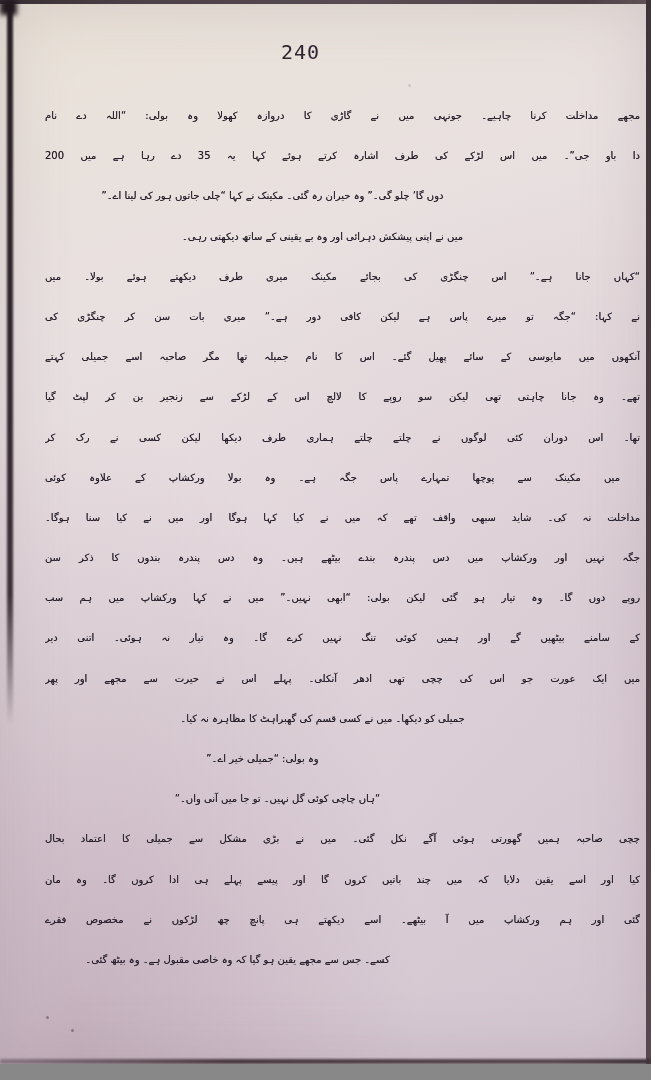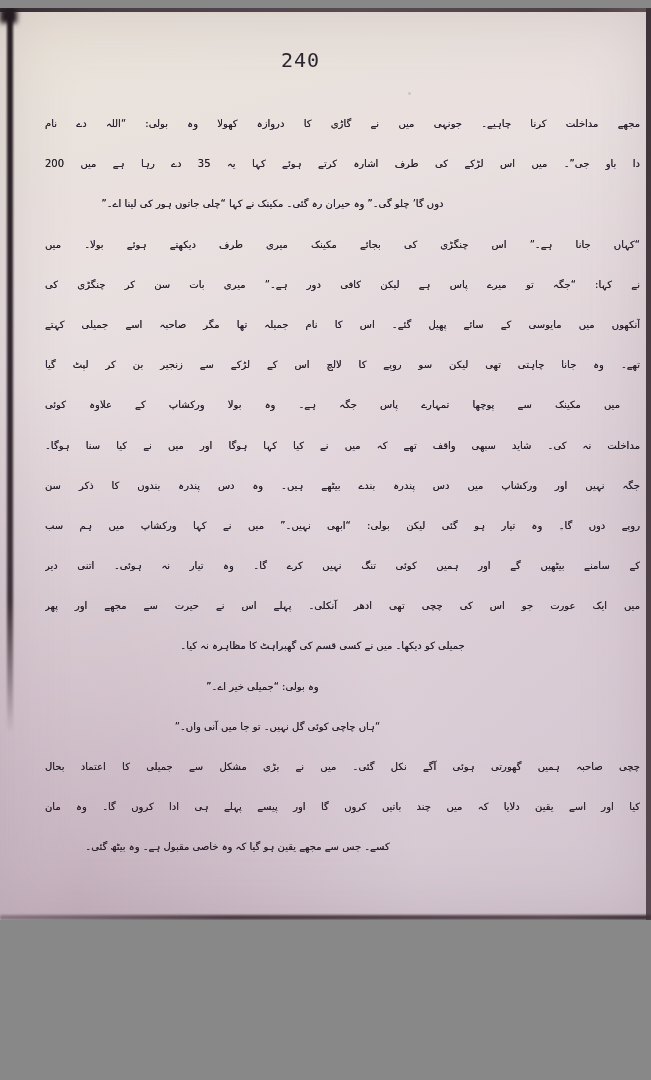--- a/index.html
+++ b/index.html
@@ -1,24 +1,23 @@
 <!DOCTYPE html>
 <html lang="ur"><head>
 <meta charset="utf-8">
 <style>
   html,body { margin:0; padding:0; background:#888; }
   .page {
-    position:relative; width:651px; height:912px; overflow:hidden;
+    position:relative; width:651px; height:1064px; overflow:hidden;
     background:
       radial-gradient(ellipse at 12% 97%, rgba(150,118,138,.30), transparent 42%),
       radial-gradient(ellipse at 98% 55%, rgba(160,128,148,.10), transparent 55%),
       linear-gradient(163deg, #eae3d8 0%, #e9e0e0 26%, #e4d9de 52%, #ddd0d8 74%, #d2c4ce 100%);
     box-shadow: inset 0 0 70px rgba(125,98,112,.22);
     font-family:"DejaVu Sans", sans-serif;
-    margin-top:8px;
   }
   .edge { position:absolute; }
   .edge.top   { left:0; top:0; width:100%; height:4px;
                 background:linear-gradient(90deg,#241c22,#3a2f36 18%,#4a3d44 55%,#3d3138 90%,#55464c);
                 filter:blur(.6px); opacity:.9; }
   .edge.left  { left:7px; top:0; width:6px; height:725px;
                 background:linear-gradient(180deg,#281f25 0%,#332930 55%,#40323a 82%,rgba(64,50,58,0) 100%);
                 border-radius:3px; filter:blur(1px); }
   .edge.right { right:0; top:0; width:5px; height:100%;
                 background:linear-gradient(180deg,#3d3339,#4b3d44 45%,#57474e);
@@ -60,35 +59,38 @@
   <div class="edge right"></div>
   <div class="edge bottom"></div>
   <div class="corner-tl"></div>
 
   <div class="page-number">240</div>
 
   <div class="text-block">
     <div class="line j">مجھے مداخلت کرنا چاہیے۔ جونہی میں نے گاڑی کا دروازہ کھولا وہ بولی: “اللہ دے نام</div>
     <div class="line j">دا باو جی”۔ میں اس لڑکے کی طرف اشارہ کرتے ہوئے کہا یہ 35 دے رہا ہے میں 200</div>
     <div class="line c m140">دوں گا’ چلو گی۔” وہ حیران رہ گئی۔ مکینک نے کہا “چلی جاتوں ہور کی لینا اے۔”</div>
+    <div class="line c m40">میں نے اپنی پیشکش دہرائی اور وہ بے یقینی کے ساتھ دیکھتی رہی۔</div>
     <div class="line j">“کہاں جانا ہے۔” اس چنگڑی کی بجائے مکینک میری طرف دیکھتے ہوئے بولا۔ میں</div>
     <div class="line j">نے کہا: “جگہ تو میرے پاس ہے لیکن کافی دور ہے۔” میری بات سن کر چنگڑی کی</div>
     <div class="line j">آنکھوں میں مایوسی کے سائے پھیل گئے۔ اس کا نام جمیلہ تھا مگر صاحبہ اسے جمیلی کہتے</div>
     <div class="line j">تھے۔ وہ جانا چاہتی تھی لیکن سو روپے کا لالچ اس کے لڑکے سے زنجیر بن کر لپٹ گیا</div>
+    <div class="line j">تھا۔ اس دوران کئی لوگوں نے چلتے چلتے ہماری طرف دیکھا لیکن کسی نے رک کر</div>
     <div class="line j ind">میں مکینک سے پوچھا تمہارے پاس جگہ ہے۔ وہ بولا ورکشاپ کے علاوہ کوئی</div>
     <div class="line j">مداخلت نہ کی۔ شاید سبھی واقف تھے کہ میں نے کیا کہا ہوگا اور میں نے کیا سنا ہوگا۔</div>
     <div class="line j">جگہ نہیں اور ورکشاپ میں دس پندرہ بندے بیٹھے ہیں۔ وہ دس پندرہ بندوں کا ذکر سن</div>
     <div class="line j">روپے دوں گا۔ وہ تیار ہو گئی لیکن بولی: “ابھی نہیں۔” میں نے کہا ورکشاپ میں ہم سب</div>
     <div class="line j">کے سامنے بیٹھیں گے اور ہمیں کوئی تنگ نہیں کرے گا۔ وہ تیار نہ ہوئی۔ اتنی دیر</div>
     <div class="line j">میں ایک عورت جو اس کی چچی تھی ادھر آنکلی۔ پہلے اس نے حیرت سے مجھے اور پھر</div>
     <div class="line c m40">جمیلی کو دیکھا۔ میں نے کسی قسم کی گھبراہٹ کا مظاہرہ نہ کیا۔</div>
     <div class="line c m160">وہ بولی: “جمیلی خیر اے۔”</div>
     <div class="line c m130">“ہاں چاچی کوئی گل نہیں۔ تو جا میں آنی واں۔”</div>
     <div class="line j">چچی صاحبہ ہمیں گھورتی ہوئی آگے نکل گئی۔ میں نے بڑی مشکل سے جمیلی کا اعتماد بحال</div>
     <div class="line j">کیا اور اسے یقین دلایا کہ میں چند باتیں کروں گا اور پیسے پہلے ہی ادا کروں گا۔ وہ مان</div>
+    <div class="line j">گئی اور ہم ورکشاپ میں آ بیٹھے۔ اسے دیکھتے ہی پانچ چھ لڑکوں نے مخصوص فقرے</div>
     <div class="line c m210">کسے۔ جس سے مجھے یقین ہو گیا کہ وہ خاصی مقبول ہے۔ وہ بیٹھ گئی۔</div>
   </div>
 
   <div class="speck" style="left:46px;  top:1016px;"></div>
   <div class="speck" style="left:71px;  top:1029px;"></div>
   <div class="speck" style="left:408px; top:84px; opacity:.35;"></div>
   <div class="speck" style="left:560px; top:520px; opacity:.3;"></div>
 </div>
 
 </body></html>

